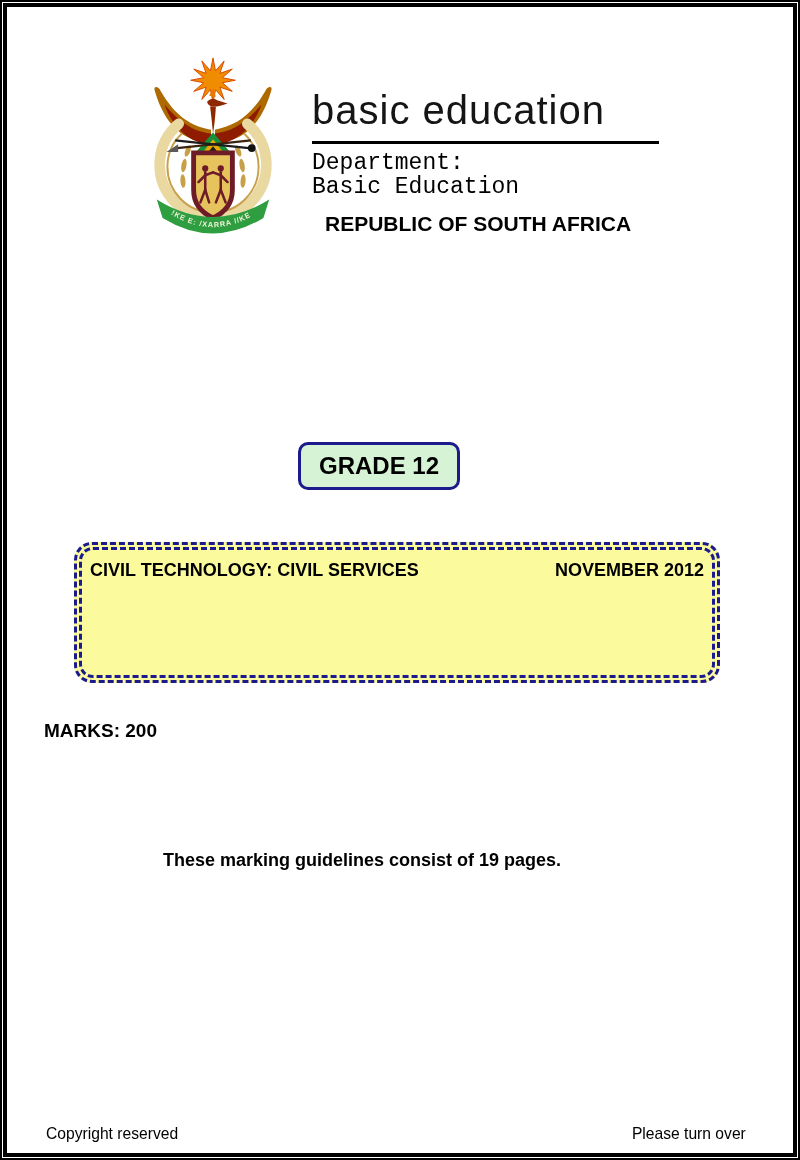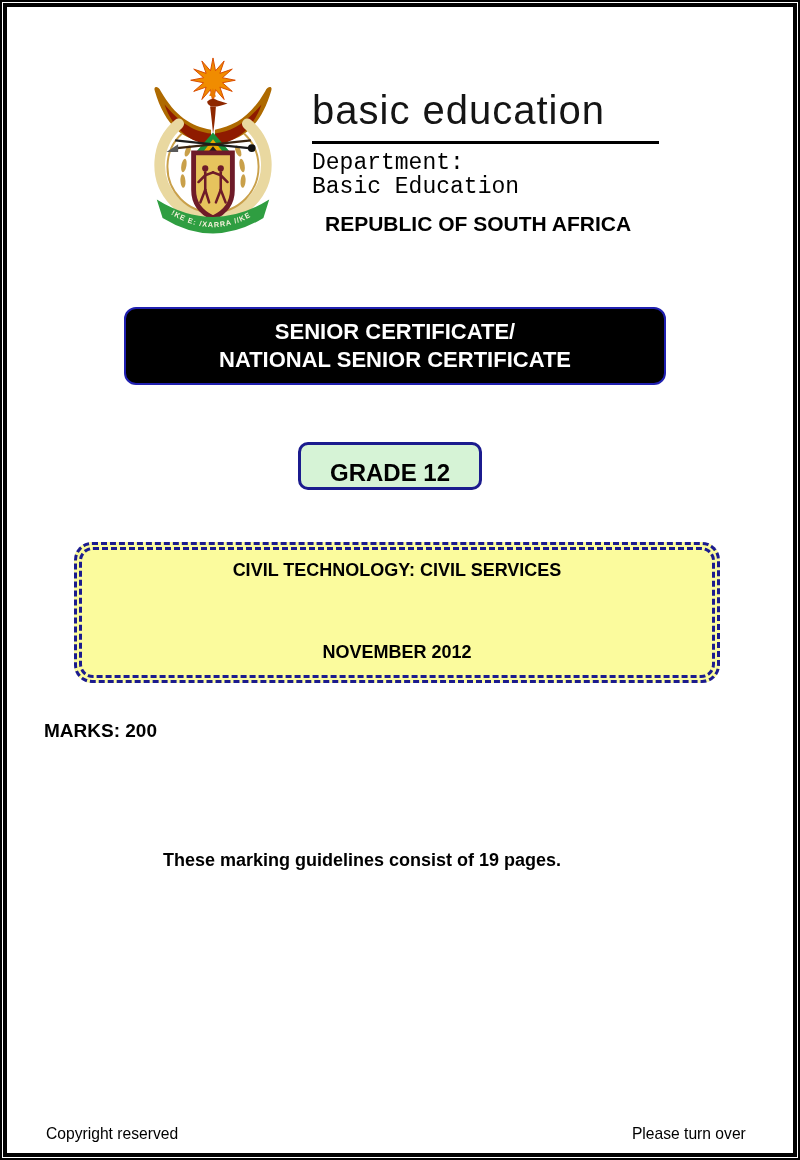--- a/index.html
+++ b/index.html
@@ -28,38 +28,38 @@
   .cert-banner{
     position:absolute; left:122px; top:305px; width:542px; height:78px;
     background:var(--banner_bg,#000);
     border:2px solid var(--banner_border,#2020b0);
     border-radius:12px; box-sizing:border-box;
     display:flex; flex-direction:column; align-items:center; justify-content:center;
     color:#fff; font-weight:bold; font-size:22px; line-height:28px; text-align:center;
   }
   
   .grade-badge{
-    position:absolute; left:296px; top:440px; width:184px; height:48px;
+    position:absolute; left:296px; top:440px; width:162px; height:48px;
     background:var(--green_box,#d6f3d6);
     border:3px solid var(--navy,#1b1b8e);
     border-radius:10px; box-sizing:border-box;
-    display:flex; align-items:flex-end; justify-content:center;
+    display:flex; align-items:center; justify-content:center;
     font-size:24px; font-weight:bold;
   }
   
   .exam-box{
     position:absolute; left:72px; top:540px; width:646px; height:141px;
     background:var(--yellow_box,#fbfb9d);
     border:3px dashed var(--navy,#1b1b8e);
     border-radius:18px; box-sizing:border-box;
   }
   .exam-box-inner{
     position:absolute; inset:2px; border:3px dashed var(--navy,#1b1b8e);
     border-radius:14px;
-    display:flex; flex-direction:column; justify-content:space-between;
+    display:flex; justify-content:space-between;
     padding:10px 8px 12px 8px; text-align:center;
   }
   .exam-line{ font-size:18px; font-weight:bold; }
   
   .marks-line{ position:absolute; left:42px; top:706px; font-size:19px; font-weight:bold;margin-top:12px; }
   .pages-note{ position:absolute; left:0; width:720px; top:848px; text-align:center;
                font-size:18px; font-weight:bold; }
   .footer-left{ position:absolute; left:44px; top:1122px; font-size:17px;
                 transform:scaleX(0.92); transform-origin:left center; }
   .footer-right{ position:absolute; right:52px; top:1122px; font-size:17px;
@@ -147,24 +147,20 @@
   </svg>
 
   <div class="brand-block">
     <p class="brand-title">basic education</p>
     <hr class="brand-rule">
     <p class="dept-line">Department:</p>
     <p class="dept-line">Basic Education</p>
     <p class="country-line">REPUBLIC OF SOUTH AFRICA</p>
   </div>
 
-  <div class="cert-banner">
-    <span>SENIOR CERTIFICATE/</span>
-    <span>NATIONAL SENIOR CERTIFICATE</span>
-  </div>
 
   <div class="grade-badge">
     <span>GRADE 12</span>
   </div>
 
   <div class="exam-box">
     <div class="exam-box-inner">
       <div class="exam-line">CIVIL TECHNOLOGY: CIVIL SERVICES</div>
       <div class="exam-line">NOVEMBER 2012</div>
     </div>

